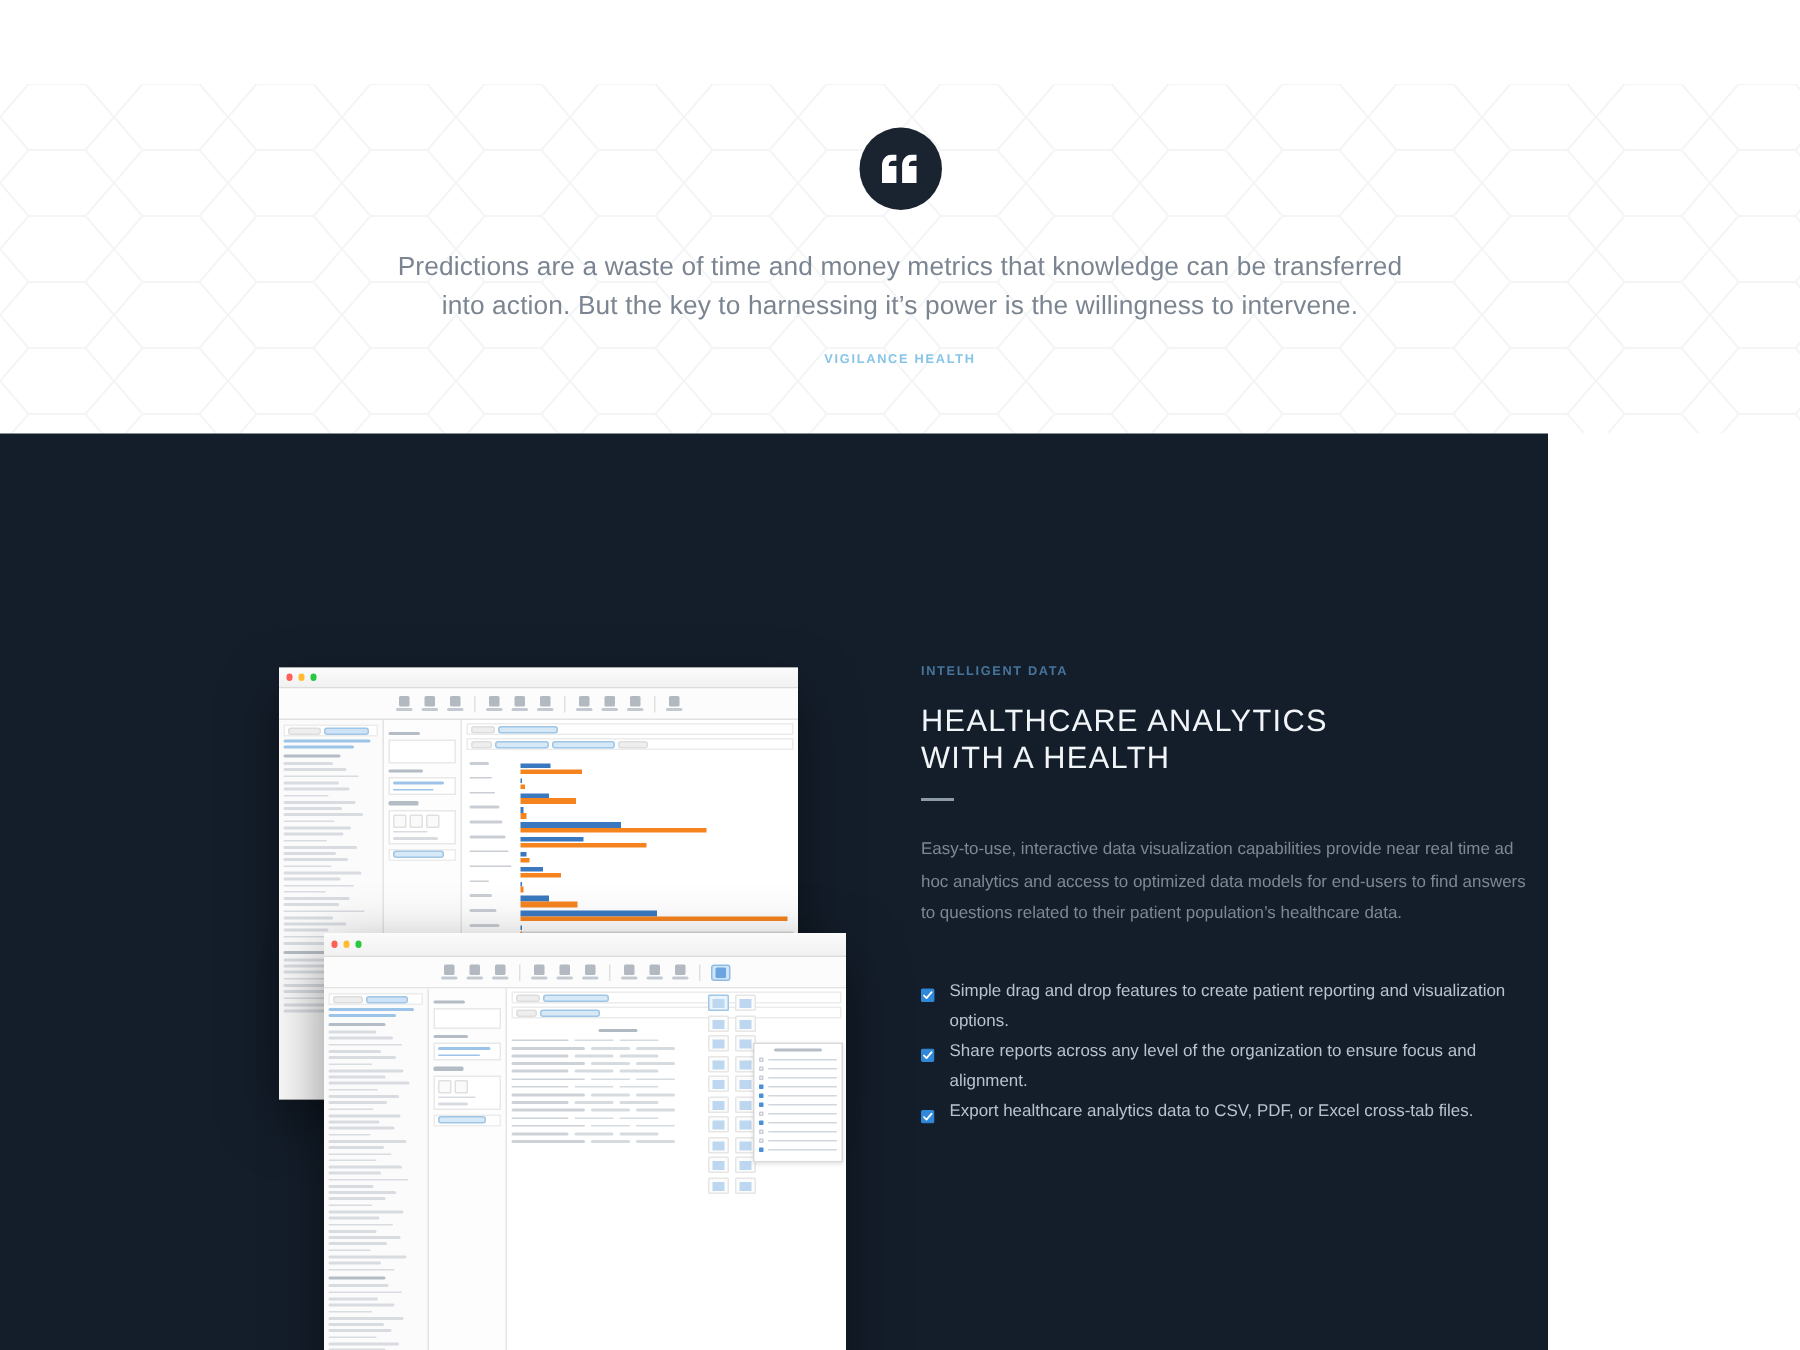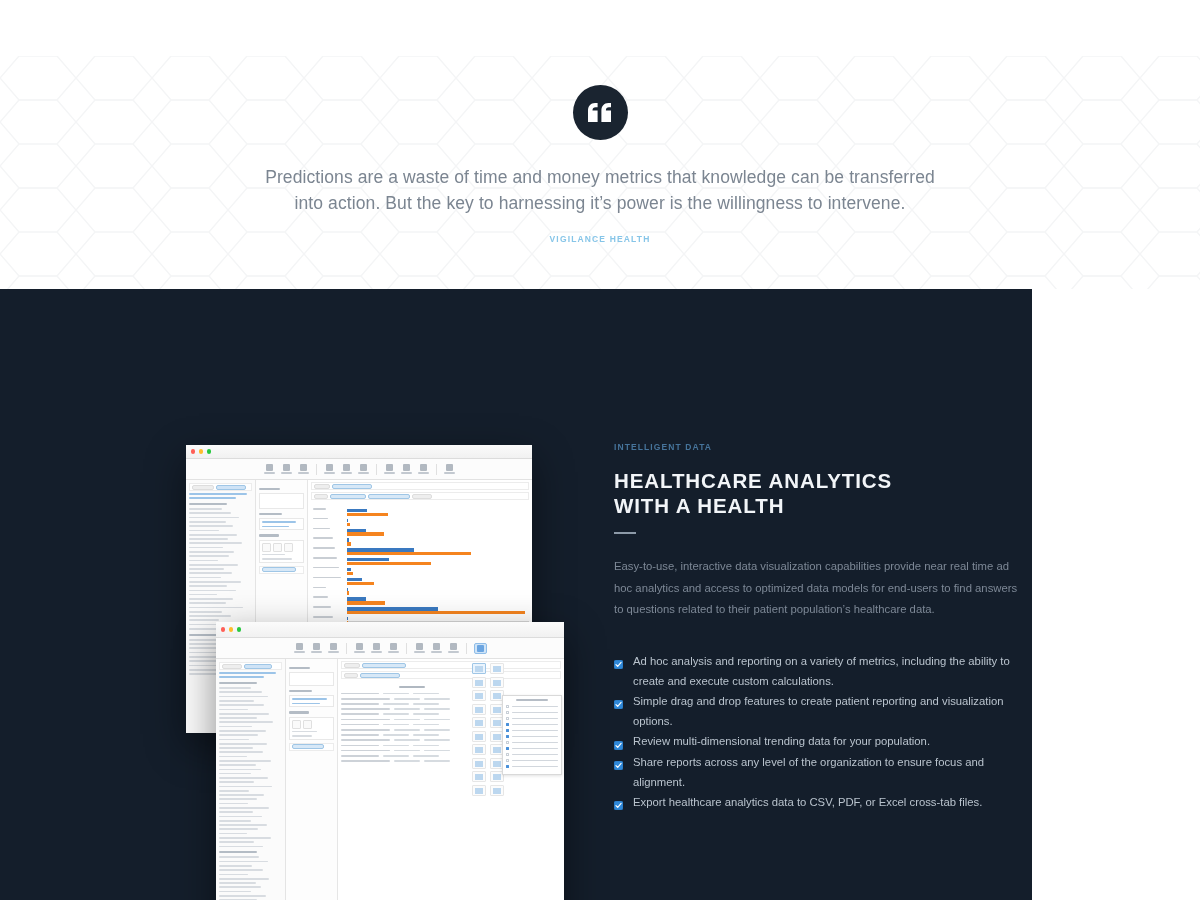--- a/index.html
+++ b/index.html
@@ -85,21 +85,21 @@
     font-size: 8.5px;
     letter-spacing: 1.1px;
     font-weight: 700;
     color: #46749b;
   }
   .headline {
     margin-top: 16px;
     font-size: 20.5px;
     line-height: 25px;
     color: #f2f5f8;
-    font-weight: 700;
+    font-weight: 400;
     letter-spacing: 0.9px;
   }
   .rule {
     margin-top: 14px;
     width: 22px; height: 2px;
     background: #8d9aa8;
   }
   .lede {
     margin-top: 22px;
     font-size: 11.3px;
@@ -1009,29 +1009,25 @@
       </h2>
 
       <div class="rule"></div>
 
       <p class="lede">Easy-to-use, interactive data visualization capabilities provide near real time ad hoc analytics and access to optimized data models for end-users to find answers to questions related to their patient population’s healthcare data.</p>
 
       <ul class="feature-list" id="featureList">
           <li class="feature-item"><span class="cb"><svg viewBox="0 0 10 10" width="9" height="9">
                 <rect x="0.5" y="0.5" width="9" height="9" rx="1" fill="#2f88d8" stroke="#2f88d8"></rect>
                 <path d="M2.2 5.2 L4.1 7.1 L7.9 2.7" fill="none" stroke="#ffffff" stroke-width="1.3" stroke-linecap="round" stroke-linejoin="round"></path>
-              </svg></span><span>Ad hoc analysis and reporting on a variety of metrics, including the ability to create and execute custom calculations.</span></li>
+              </svg></span></li>
           <li class="feature-item"><span class="cb"><svg viewBox="0 0 10 10" width="9" height="9">
                 <rect x="0.5" y="0.5" width="9" height="9" rx="1" fill="#2f88d8" stroke="#2f88d8"></rect>
                 <path d="M2.2 5.2 L4.1 7.1 L7.9 2.7" fill="none" stroke="#ffffff" stroke-width="1.3" stroke-linecap="round" stroke-linejoin="round"></path>
               </svg></span><span>Simple drag and drop features to create patient reporting and visualization options.</span></li>
-          <li class="feature-item"><span class="cb"><svg viewBox="0 0 10 10" width="9" height="9">
-                <rect x="0.5" y="0.5" width="9" height="9" rx="1" fill="#2f88d8" stroke="#2f88d8"></rect>
-                <path d="M2.2 5.2 L4.1 7.1 L7.9 2.7" fill="none" stroke="#ffffff" stroke-width="1.3" stroke-linecap="round" stroke-linejoin="round"></path>
-              </svg></span><span>Review multi-dimensional trending data for your population.</span></li>
           <li class="feature-item"><span class="cb"><svg viewBox="0 0 10 10" width="9" height="9">
                 <rect x="0.5" y="0.5" width="9" height="9" rx="1" fill="#2f88d8" stroke="#2f88d8"></rect>
                 <path d="M2.2 5.2 L4.1 7.1 L7.9 2.7" fill="none" stroke="#ffffff" stroke-width="1.3" stroke-linecap="round" stroke-linejoin="round"></path>
               </svg></span><span>Share reports across any level of the organization to ensure focus and alignment.</span></li>
           <li class="feature-item"><span class="cb"><svg viewBox="0 0 10 10" width="9" height="9">
                 <rect x="0.5" y="0.5" width="9" height="9" rx="1" fill="#2f88d8" stroke="#2f88d8"></rect>
                 <path d="M2.2 5.2 L4.1 7.1 L7.9 2.7" fill="none" stroke="#ffffff" stroke-width="1.3" stroke-linecap="round" stroke-linejoin="round"></path>
               </svg></span><span>Export healthcare analytics data to CSV, PDF, or Excel cross-tab files.</span></li>
         </ul>
     </div>

